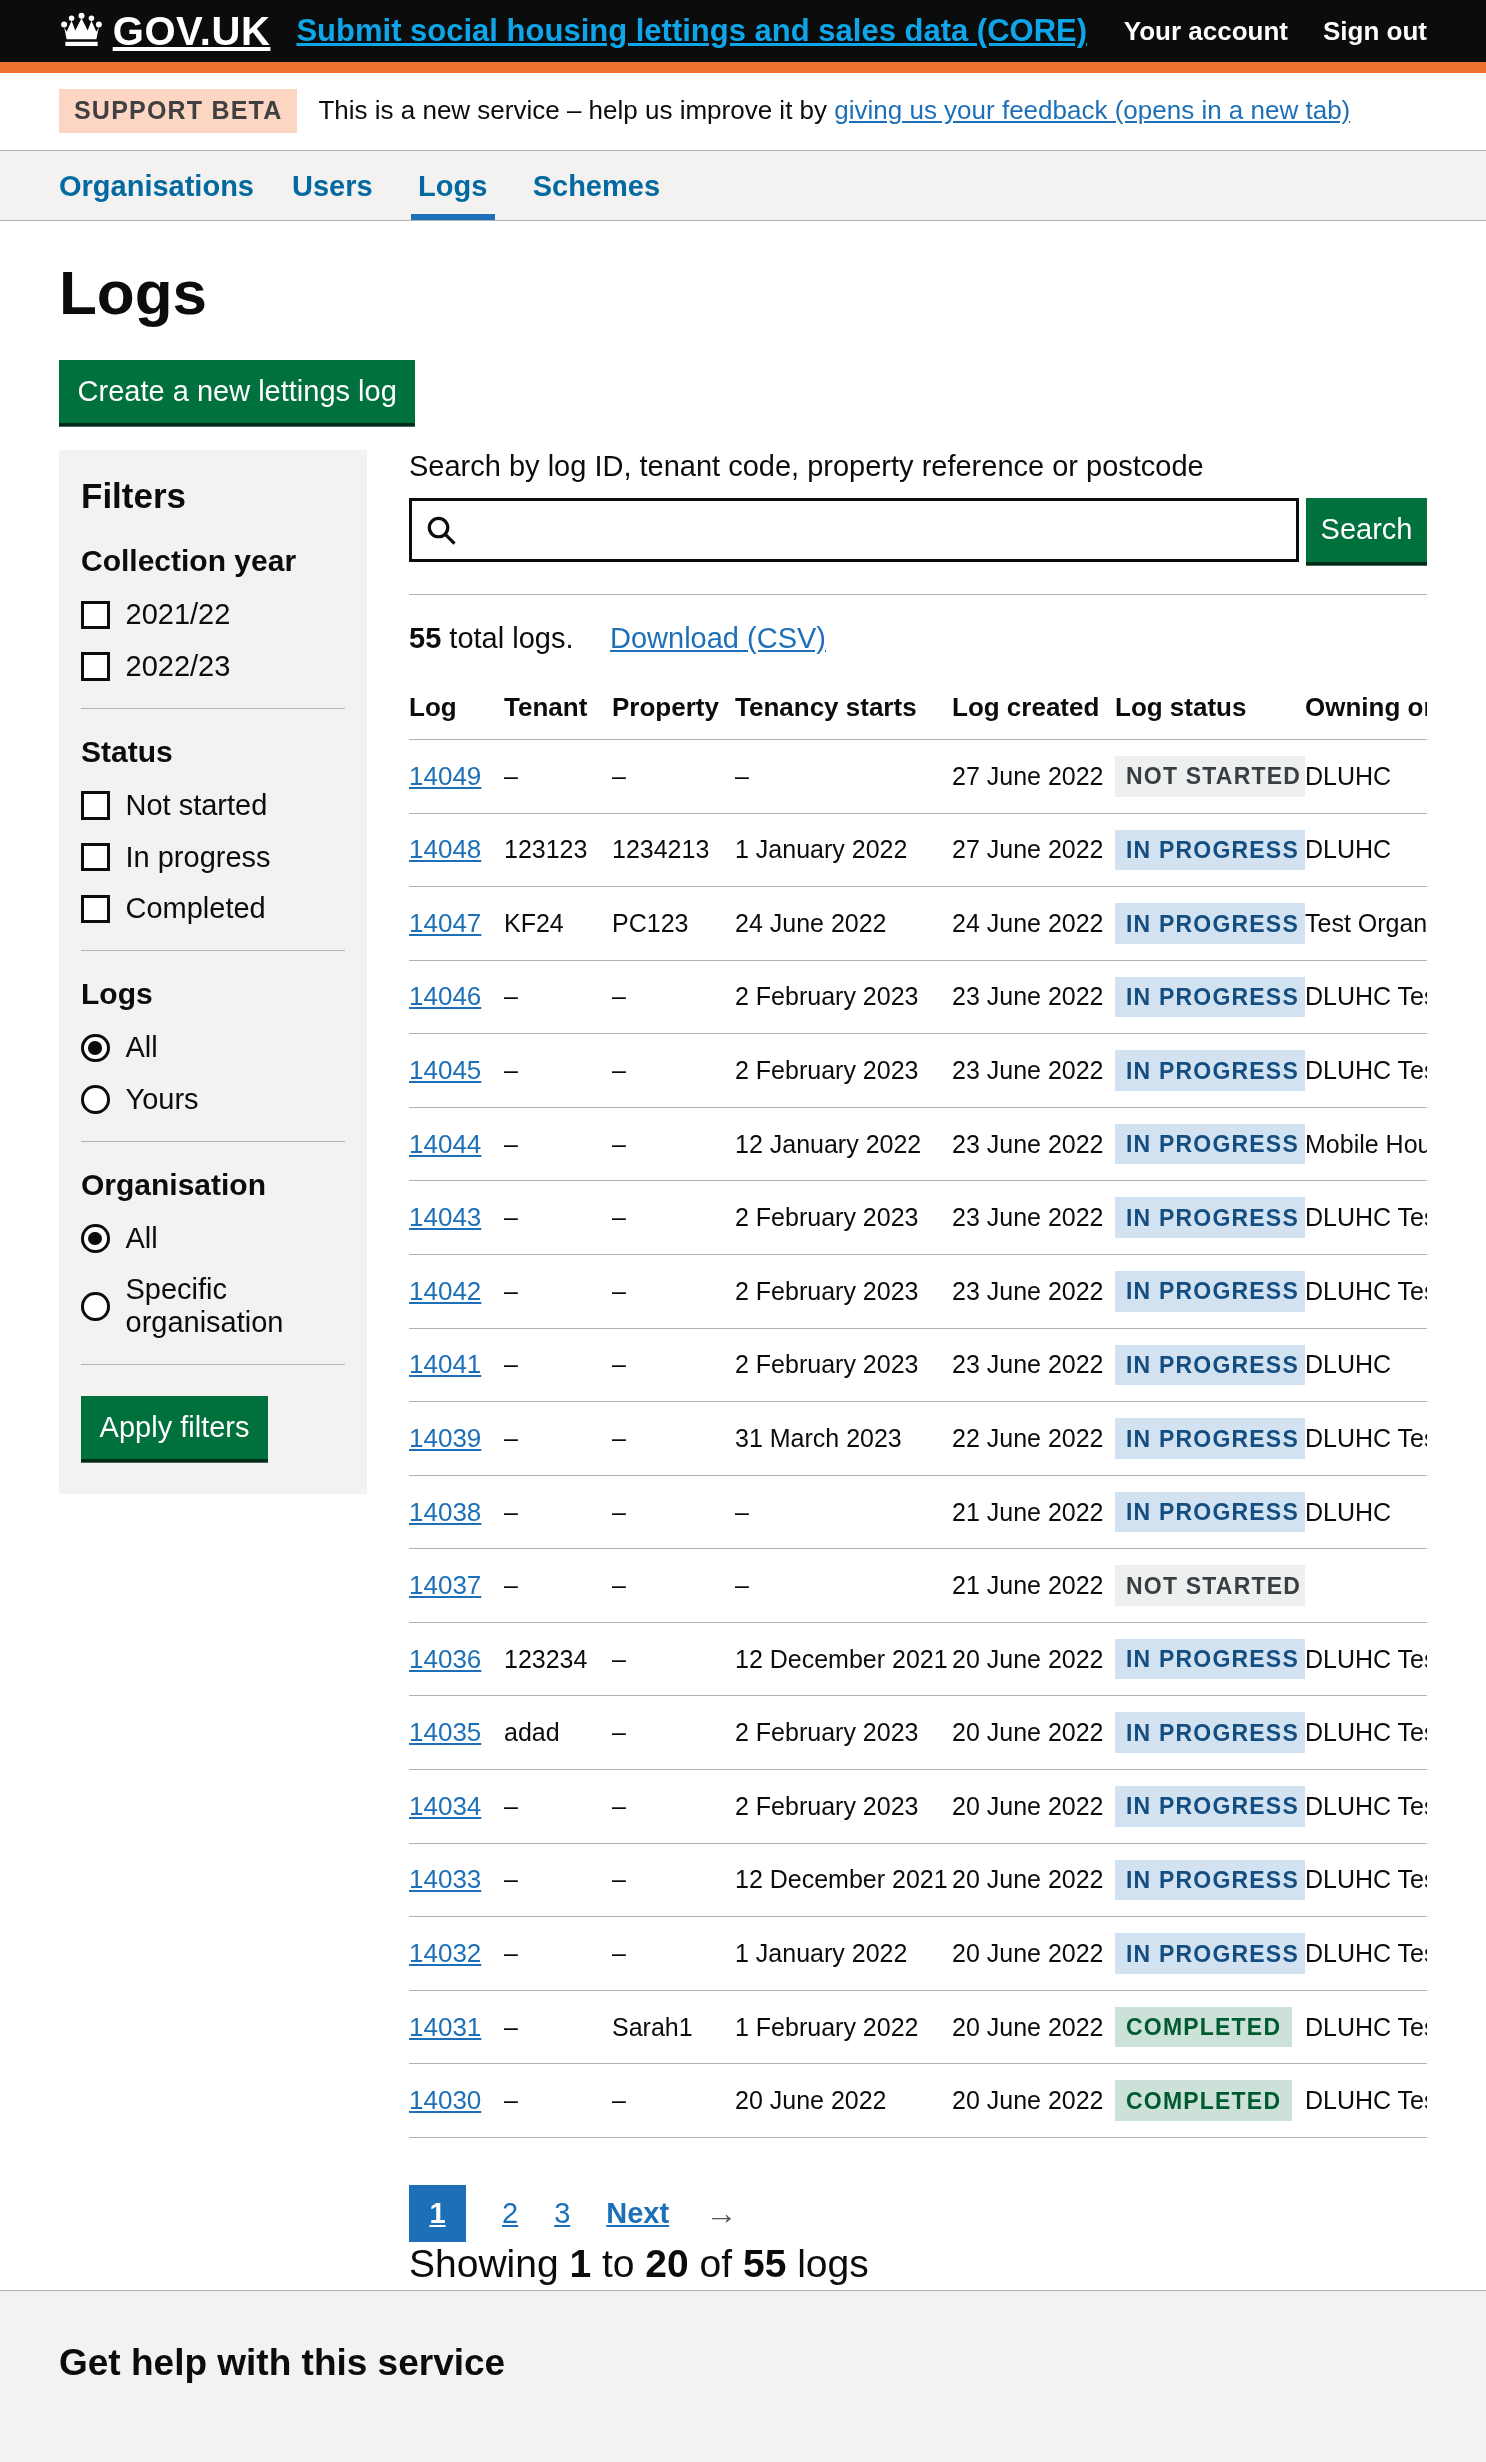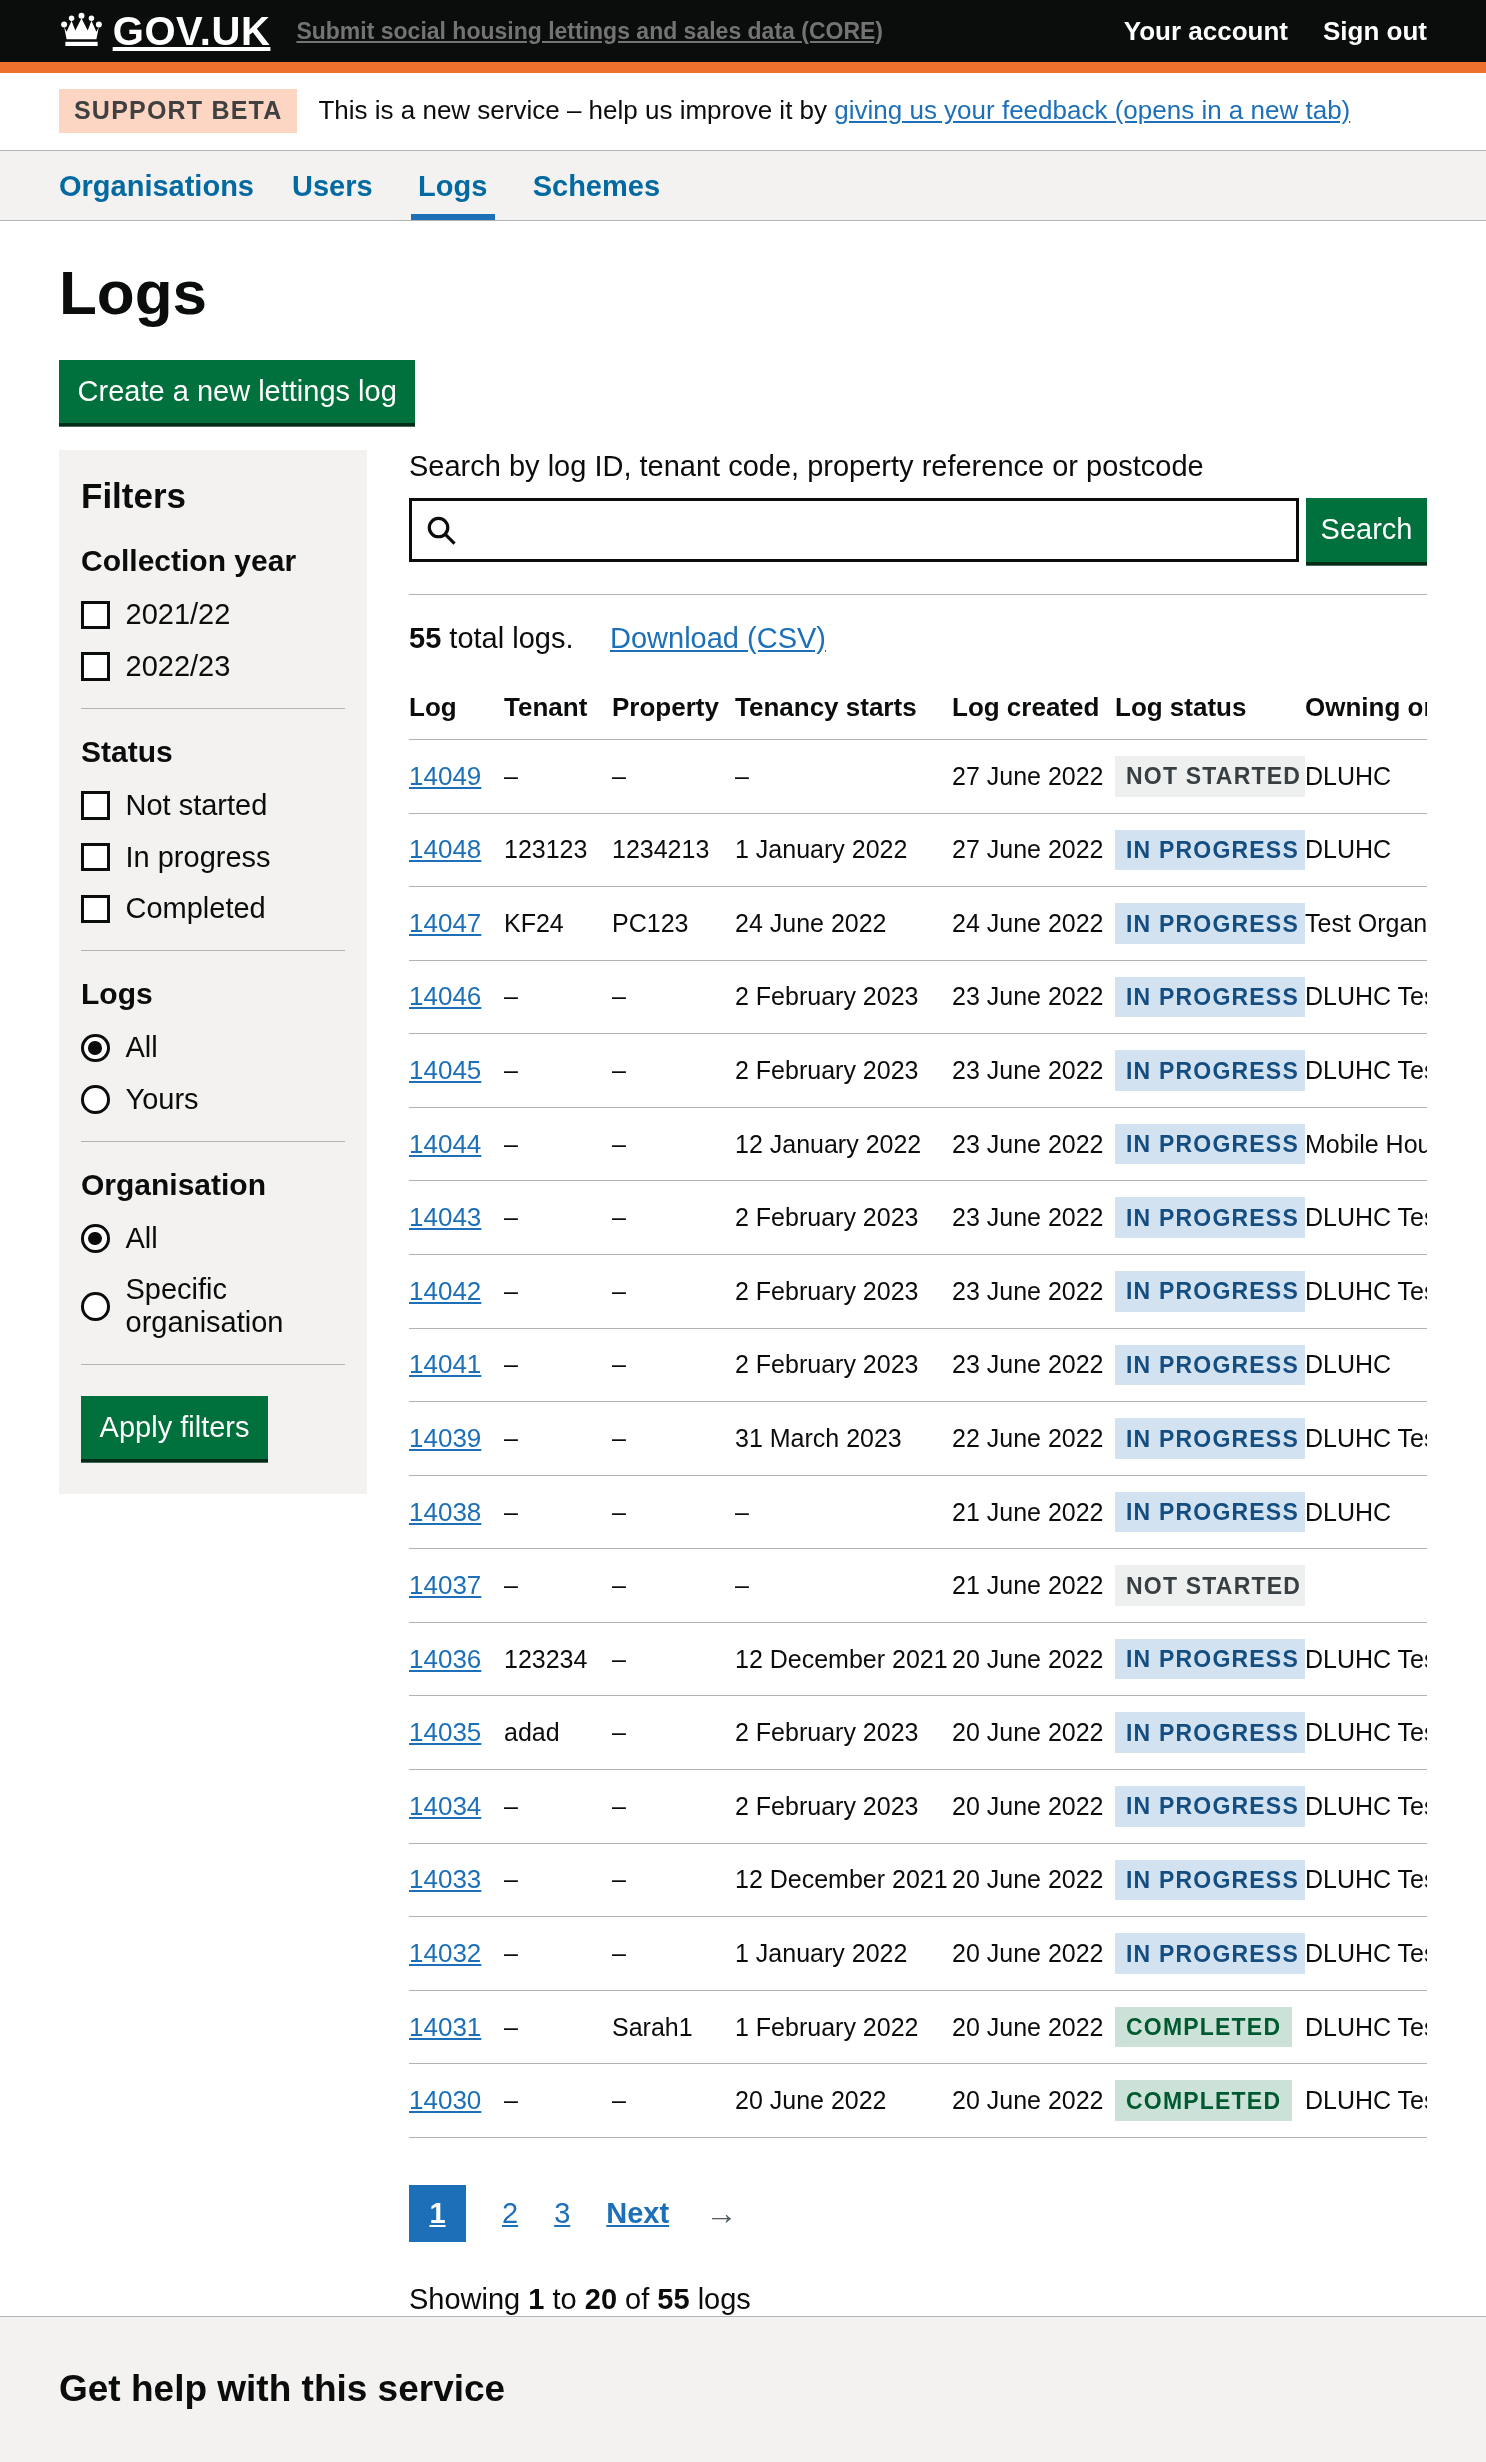--- a/index.html
+++ b/index.html
@@ -6,21 +6,21 @@
   html, body { width: 1486px; background: #ffffff; }
   body { font-family: "Liberation Sans", sans-serif; color: #0b0c0c; }
   .page { width: 1486px; min-height: 2462px; display: flex; flex-direction: column; }
   .container { padding-left: 59px; padding-right: 59px; }
 
   
   .govuk-header { background: #0b0c0c; border-bottom: 11px solid #ee702d; }
   .header-inner { height: 62px; display: flex; align-items: center; }
   .header-logo { display: flex; align-items: center; gap: 8.7px; color: #fff; }
   .logo-text { font-size: 40px; font-weight: bold; letter-spacing: 0.6px; }
-  .service-name { color: #737373; font-size: 23px; font-weight: bold; margin-left: 26px; }
+  .service-name { color: #0ea5e9; font-size: 31px; font-weight: bold; margin-left: 26px; }
   .header-links { margin-left: auto; display: flex; gap: 35px; }
   .header-link { color: #fff; font-size: 26px; font-weight: bold; text-decoration: none; }
 
   
   .phase-banner { padding: 16px 0 17.3px 0; border-bottom: 0.6px solid #b1b4b6; }
   .phase-inner { display: flex; align-items: center; gap: 21px; }
   .phase-tag { background: #fcd6c3; color: #404040; font-weight: bold; font-size: 25px;
                letter-spacing: 1.2px; padding: 7.4px 15px; white-space: nowrap; }
   .phase-text { font-size: 26px; color: #0b0c0c; }
   .phase-text a { color: #1d70b8; }
@@ -84,21 +84,21 @@
   .tag-green { color: #005a30; background: #cce2d8; }
 
   
   .pagination { margin-top: 47px; display: flex; align-items: center; gap: 36px; font-size: 29px; }
   .page-current { width: 57px; height: 57px; background: #1d70b8; color: #fff; display: inline-flex;
                   align-items: center; justify-content: center; font-weight: bold;
                   text-decoration: underline; text-decoration-color: #fff; }
   .page-link { color: #1d70b8; text-decoration: underline; }
   .page-next { color: #1d70b8; font-weight: bold; text-decoration: underline; }
   .next-arrow { color: #505a5f; font-size: 32px; }
-  .showing-line { margin-top: 41px; font-size: 29px; }
+  .showing-line { font-size: 39px; }
   .showing-line b { font-weight: bold; }
 
   
   .footer { margin-top: auto; background: #f3f2f1; border-top: 1.9px solid #b1b4b6;
             padding-top: 51px; padding-bottom: 37px; }
   .footer-title { font-size: 37px; font-weight: bold; margin-bottom: 41px; }
 </style>
 </head>
 <body>
 

